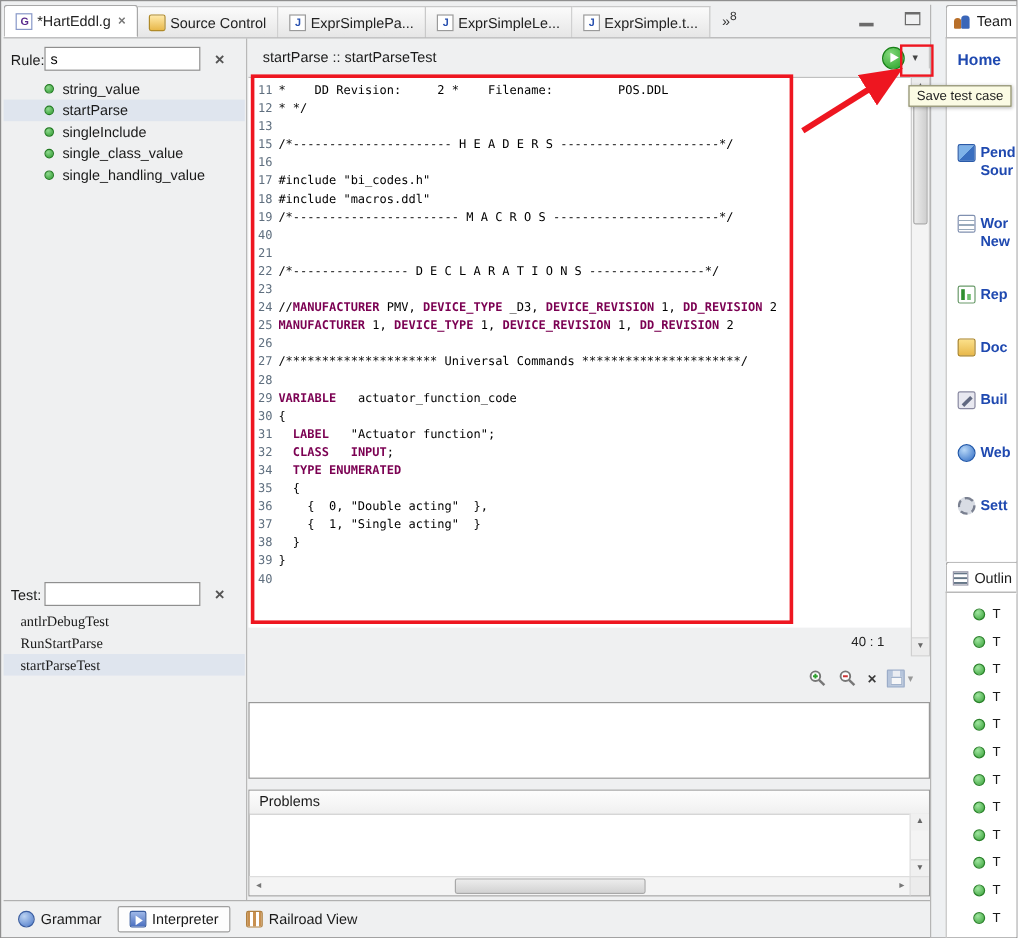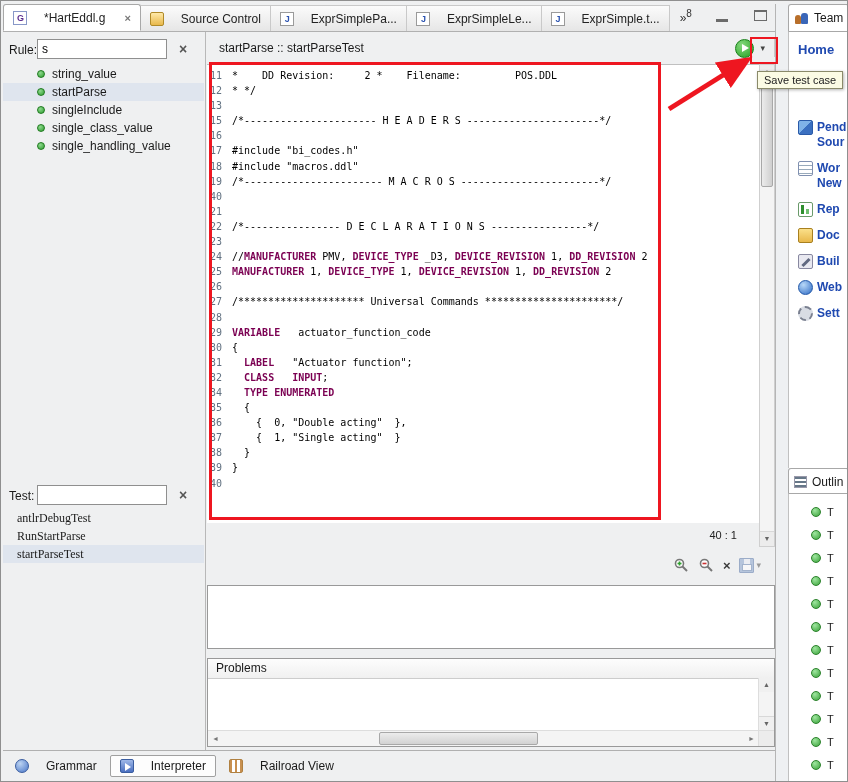--- a/index.html
+++ b/index.html
@@ -2,21 +2,21 @@
 <html><head>
 <meta charset="utf-8">
 <style>
   html,body{margin:0;padding:0;}
   body{width:848px;height:782px;font-family:"Liberation Sans",sans-serif;font-size:12px;color:#1a1a1a;background:#eff0f1;}
   .window{position:relative;width:848px;height:782px;background:#eff0f1;border:1px solid #8f8f8f;box-sizing:border-box;overflow:hidden;}
 
   
   .tabbar{position:absolute;left:2px;top:3px;width:772px;height:27px;display:flex;align-items:flex-end;border-bottom:1px solid #b0b0b0;}
   .tabs{display:flex;align-items:flex-end;height:27px;}
-  .tab{height:26px;box-sizing:border-box;padding:0 9px;display:flex;align-items:center;gap:17px;font-size:12px;color:#222;
+  .tab{height:26px;box-sizing:border-box;padding:0 9px;display:flex;align-items:center;gap:4px;font-size:12px;color:#222;
        background:linear-gradient(#fbfbfb,#e6e6e6);border:1px solid #c9c9c9;border-left:none;border-bottom:none;cursor:default;white-space:nowrap;}
   .tab.active{background:#fff;border:1px solid #a8a8a8;border-bottom:1px solid #fff;border-radius:3px 3px 0 0;height:27px;}
   .tab-close{color:#777;font-weight:bold;font-size:11px;margin-left:2px;cursor:pointer;}
   .tab-close:empty{display:none;}
   .tab-overflow{margin:0 0 6px 10px;color:#333;cursor:pointer;}
   .win-btns{margin-left:auto;display:flex;gap:26px;padding:0 8px 9px 0;}
   .win-btn{display:inline-block;cursor:pointer;}
   .win-btn.min{width:12px;height:9px;border-bottom:3px solid #6b6b6b;}
   .win-btn.max{width:11px;height:8px;border:1px solid #6b6b6b;border-top:2px solid #6b6b6b;}
 
@@ -52,21 +52,21 @@
 
   
   .view-header{position:absolute;left:206px;top:31px;width:620px;height:32px;display:flex;align-items:center;}
   .view-title{margin-left:12px;}
   .header-toolbar{margin-left:auto;display:flex;align-items:center;gap:6px;padding-right:6px;}
 
   
   .editor{position:absolute;left:206px;top:63px;width:552px;height:459px;background:#fff;border-top:1px solid #c0c0c0;overflow:hidden;
           font-family:"DejaVu Sans Mono",monospace;cursor:text;padding-top:3px;box-sizing:border-box;}
   .ed-line{display:flex;height:15.1px;line-height:15.1px;white-space:pre;}
-  .ed-num{flex:0 0 22px;padding-left:3px;color:#5f6f7f;font-size:10px;}
+  .ed-num{flex:0 0 22px;padding-left:3px;color:#5f6f7f;font-size:10px;text-align:center;}
   .ed-code{font-size:10px;color:#000;}
   .seg-k{color:#7b0052;font-weight:bold;}
   .seg-p{color:#000;}
 
   .vscroll{position:absolute;left:758px;top:63px;width:16px;height:483px;background:#f4f4f4;border:1px solid #cfcfcf;box-sizing:border-box;}
   .vs-btn{height:14px;text-align:center;font-size:7px;color:#666;line-height:14px;background:#ececec;cursor:pointer;}
   .vs-btn.up{border-bottom:1px solid #d8d8d8;}
   .vs-btn.down{position:absolute;bottom:0;left:0;right:0;border-top:1px solid #d8d8d8;}
   .vs-thumb{position:absolute;top:15px;left:1px;right:1px;height:105px;background:linear-gradient(90deg,#ececec,#cfcfcf);border:1px solid #a8a8a8;border-radius:2px;cursor:pointer;}
 
@@ -95,42 +95,42 @@
   .side-tab{position:absolute;left:787px;width:61px;height:27px;background:#fff;border:1px solid #a8a8a8;border-bottom:none;border-radius:3px 3px 0 0;
             display:flex;align-items:center;gap:5px;padding-left:5px;box-sizing:border-box;cursor:pointer;overflow:hidden;}
   .team-tab{top:3px;}
   .outline-tab{top:467px;}
   .team-icon{width:15px;height:13px;position:relative;flex:0 0 15px;}
   .team-icon::before{content:"";position:absolute;left:1px;top:3px;width:6px;height:9px;background:#b86f2a;border-radius:3px 3px 1px 1px;}
   .team-icon::after{content:"";position:absolute;right:1px;top:1px;width:7px;height:11px;background:#3a66b8;border-radius:3px 3px 1px 1px;}
   .outline-ic{width:13px;height:12px;background-image:linear-gradient(#667788 2px,transparent 2px);background-size:100% 4px;border:1px solid #99a;flex:0 0 13px;box-sizing:border-box;}
   .team-content{position:absolute;left:787px;top:30px;width:61px;height:437px;background:#fff;border-left:1px solid #c0c0c0;border-top:1px solid #a8a8a8;box-sizing:border-box;overflow:hidden;}
   .home-link{position:absolute;left:9px;top:10px;font-weight:bold;font-size:13px;color:#1f49b0;cursor:pointer;}
-  .team-items{position:absolute;left:9px;top:88px;display:flex;flex-direction:column;gap:11px;}
+  .team-items{position:absolute;left:9px;top:88px;display:flex;flex-direction:column;gap:29px;}
   .team-item{display:flex;gap:4px;align-items:flex-start;cursor:pointer;}
   .ti-label,.ti-sub{display:block;color:#1f49b0;font-weight:bold;font-size:12px;line-height:15px;white-space:nowrap;}
   .ti-sub:empty{display:none;}
   .tic{width:15px;height:15px;flex:0 0 15px;border-radius:2px;box-sizing:border-box;position:relative;}
   .tic-pending{background:linear-gradient(135deg,#7fb2e8 50%,#3a6fc0 50%);border:1px solid #2a5aa8;}
   .tic-work{background:#fff;border:1px solid #8090b0;background-image:linear-gradient(transparent 3px,#99aabb 3px,#99aabb 4px,transparent 4px,transparent 7px,#99aabb 7px,#99aabb 8px,transparent 8px,transparent 11px,#99aabb 11px,#99aabb 12px,transparent 12px);}
   .tic-reports{background:#fff;border:1px solid #6a9a6a;}
   .tic-reports::before{content:"";position:absolute;left:2px;bottom:2px;width:3px;height:9px;background:#2f8f2f;}
   .tic-reports::after{content:"";position:absolute;left:7px;bottom:2px;width:3px;height:5px;background:#6fbf6f;}
   .tic-docs{background:linear-gradient(#fbe08a,#e8b84b);border:1px solid #a8801f;}
   .tic-builds{background:#e8e8f0;border:1px solid #8888a0;}
   .tic-builds::before{content:"";position:absolute;left:2px;top:6px;width:10px;height:3px;background:#606880;transform:rotate(-45deg);}
   .tic-web{border-radius:50%;background:radial-gradient(circle at 35% 30%,#b8d8f8,#2e6bc4);border:1px solid #1f56a8;}
   .tic-settings{border-radius:50%;background:#d8dce4;border:2px dashed #7a8090;}
   .outline-content{position:absolute;left:787px;top:492px;width:61px;height:290px;background:#fff;border-left:1px solid #c0c0c0;border-top:1px solid #a8a8a8;box-sizing:border-box;padding-top:6px;overflow:hidden;}
   .outline-row{height:23px;display:flex;align-items:center;gap:6px;padding-left:22px;font-size:11px;cursor:pointer;}
   .odot{width:10px;height:10px;border-radius:50%;background:radial-gradient(circle at 35% 30%,#9fe69f,#3aa23a);border:1px solid #2b822b;box-sizing:border-box;flex:0 0 10px;}
 
   
   .bottom-tabs{position:absolute;left:2px;top:749px;width:772px;height:30px;display:flex;align-items:center;gap:3px;border-top:1px solid #b0b0b0;padding-left:2px;box-sizing:border-box;}
-  .btab{display:flex;align-items:center;gap:17px;padding:3px 9px;border:1px solid transparent;border-radius:2px;cursor:pointer;white-space:nowrap;}
+  .btab{display:flex;align-items:center;gap:5px;padding:3px 9px;border:1px solid transparent;border-radius:2px;cursor:pointer;white-space:nowrap;}
   .btab.active{background:#fdfdfd;border-color:#a0a0a0;}
   .bic{width:14px;height:14px;box-sizing:border-box;flex:0 0 14px;}
   .bic-grammar{border-radius:50%;background:radial-gradient(circle at 35% 30%,#bcd3f2,#4a77c8);border:1px solid #3a5da0;}
   .bic-interp{background:linear-gradient(#9fb8e8,#4a6fc0);border:1px solid #3a5da0;border-radius:2px;position:relative;}
   .bic-interp::after{content:"";position:absolute;left:4px;top:3px;border-left:6px solid #fff;border-top:4px solid transparent;border-bottom:4px solid transparent;}
   .bic-rail{background:#fff;border:1px solid #b08040;background-image:repeating-linear-gradient(90deg,#c89050 0 2px,transparent 2px 5px);border-radius:2px;}
 
   
   .anno{position:absolute;pointer-events:none;z-index:50;}
   .anno-rect{left:208px;top:61px;width:452px;height:458px;border:3px solid #ee1620;box-sizing:border-box;}

